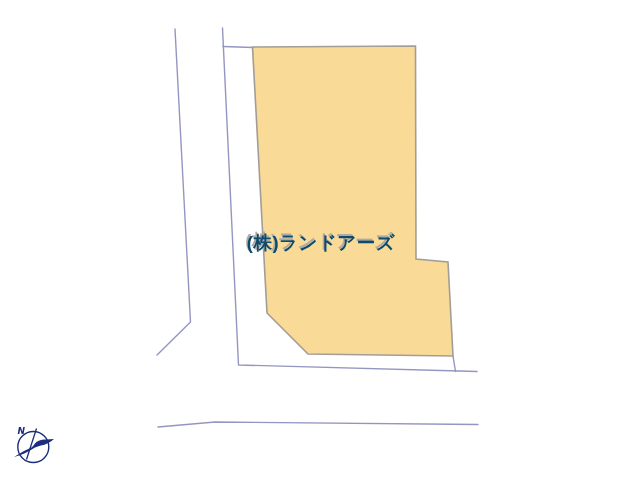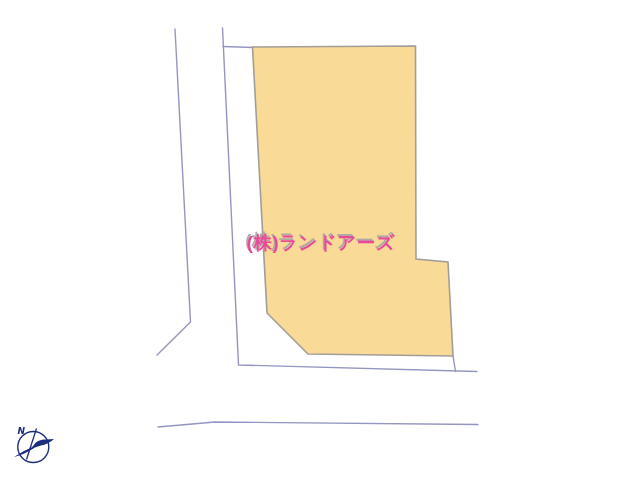--- a/index.html
+++ b/index.html
@@ -51,14 +51,14 @@
     <g id="compass">
       <circle class="compass-stroke" cx="33.3" cy="447" r="15.5" stroke-width="1.4"></circle>
       <line class="compass-stroke" x1="26.5" y1="459.5" x2="36.5" y2="428.5" stroke-width="1.3"></line>
       <path class="compass-fill" d="M14,457 C21,452.5 26.5,449.5 31.5,447.5 C33.5,446 34.5,443.5 36.5,442
                C39.5,439.8 43,439 46,439.6 L54,439 C50,442.8 45.5,444.6 41,445.6
                C37.5,446.4 35,447.4 32.5,449 C27,452.5 21,455.5 14,457 Z"></path>
       <text class="compass-label" x="17.5" y="433.5">N</text>
     </g>
   </svg>
 
-  <div class="watermark" id="watermark" style="color: #ec4899; text-shadow: rgb(176, 170, 163) -1.5px -1.5px 0px;">(株)ランドアーズ</div>
+  <div class="watermark" id="watermark" style="color: #0c4a6e; text-shadow: rgb(176, 170, 163) -1.5px -1.5px 0px;">(株)ランドアーズ</div>
 </div>
 
 </body></html>

